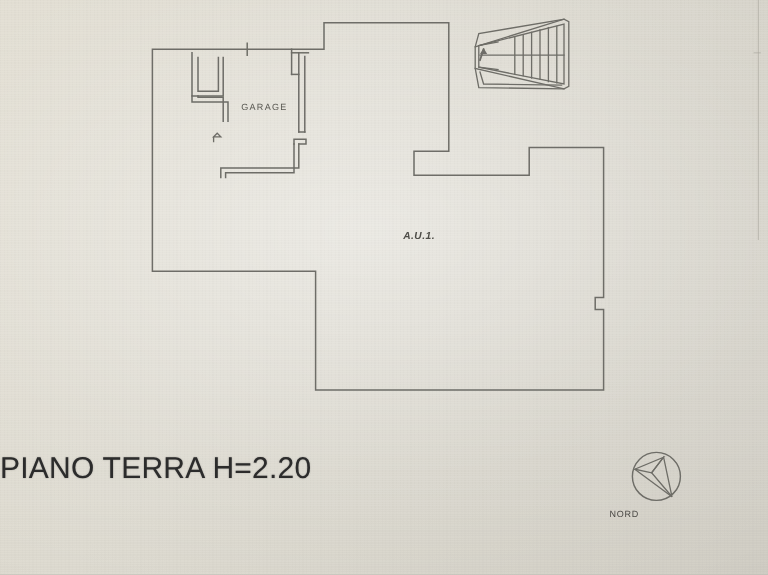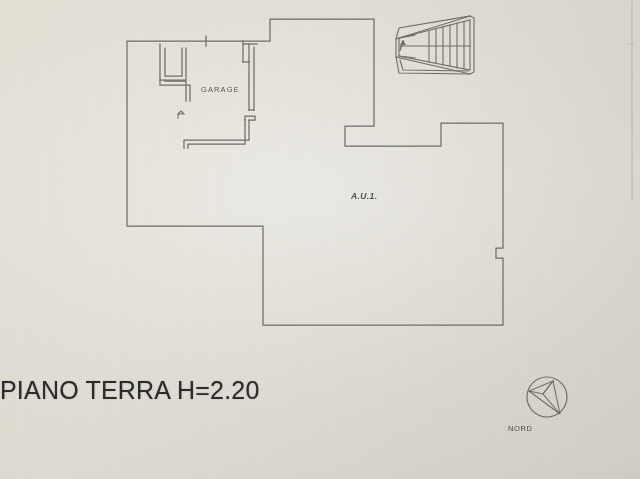--- a/index.html
+++ b/index.html
@@ -67,21 +67,20 @@
     color: #585751;
   }
   #aui-label {
     left: 336px;
     top: 191px;
     font-size: 8.5px;
     font-style: italic;
     font-weight: bold;
     letter-spacing: 0.4px;
     color: #4e4d48;
-    margin-left: 15px;
   }
   #nord-label {
     position: absolute;
     left: 508px;
     top: 424px;
     width: 80px;
     text-align: left;
     font-size: 7.5px;
     letter-spacing: 0.6px;
     color: #4a4945;

